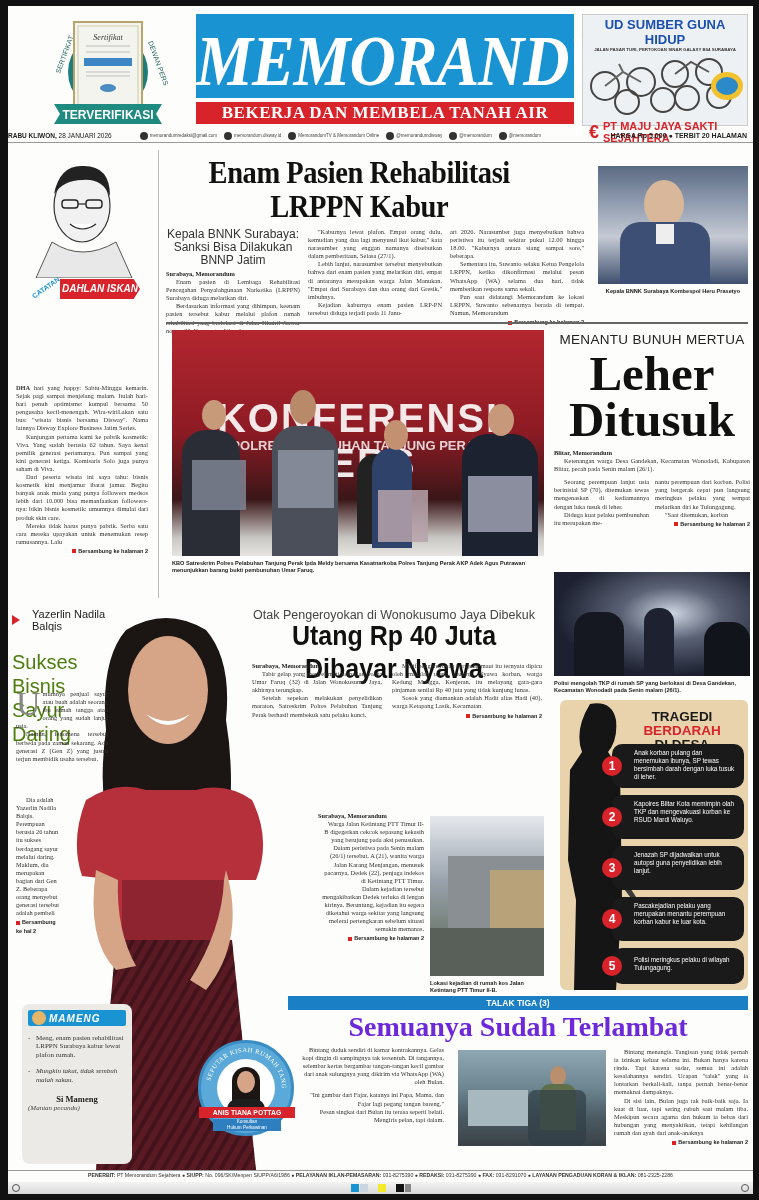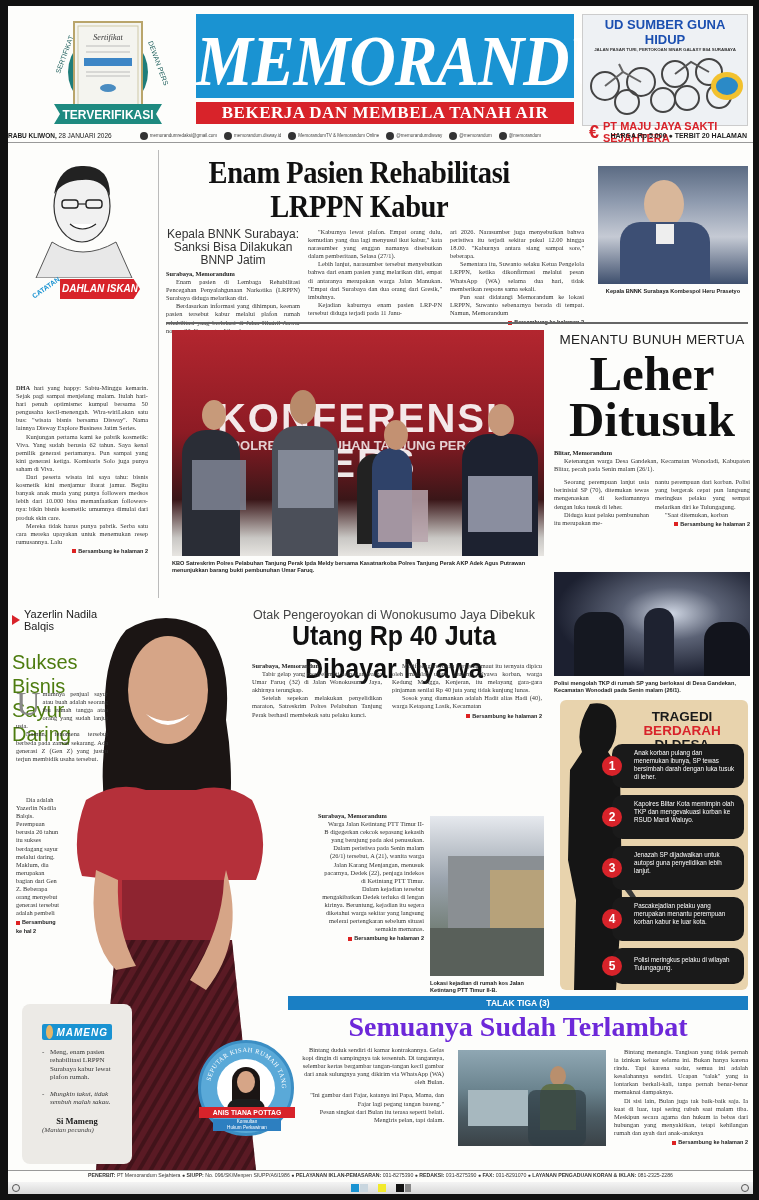--- a/index.html
+++ b/index.html
@@ -244,21 +244,21 @@
           <pattern id="pat" width="10" height="10" patternUnits="userSpaceOnUse" patternTransform="rotate(30)">
             <rect width="4" height="10" fill="#2a0c10"></rect>
           </pattern>
         </defs>
       <path d="M40 260 Q30 330 60 360 L80 356 Q60 320 62 270Z" fill="#d6a587"></path>
       <path d="M170 260 Q190 330 150 380 L134 370 Q166 320 168 270Z" fill="#d6a587"></path>
     </svg>
   </div>
 
   <div class="abs" style="left:4px;top:602px;width:110px">
-    <div style="display:flex;align-items:center;gap:4px">
+    <div style="display:flex;align-items:center;gap:12px">
       <span style="width:0;height:0;border-top:5px solid transparent;border-bottom:5px solid transparent;border-left:8px solid #d8232a"></span>
       <span class="cond" style="font-size:11px;color:#222">Yazerlin Nadila Balqis</span>
     </div>
     <div class="cond" style="font-weight:normal;font-size:20px;line-height:24px;color:#4d7c0f;margin-top:18px">
       <div>Sukses Bisnis</div>
       <div>Sayur Daring</div>
     </div>
   </div>
   <div class="abs body-text" style="left:8px;top:684px;width:92px">
     <p class="noind"><span style="float:left;font-size:34px;line-height:28px;color:#888;margin-right:2px">U</span><span>mumnya penjual sayur atau buah adalah seorang ibu rumah tangga atau orang yang sudah lanjut usia.</span></p>
@@ -293,21 +293,21 @@
     <p>Dalam kejadian tersebut mengakibatkan Dedek terluka di lengan kirinya. Beruntung, kejadian itu segera diketahui warga sekitar yang langsung melerai pertengkaran sebelum situasi semakin memanas.</p>
     <div class="cont">Bersambung ke halaman 2</div>
   </div>
   <div class="photo" style="left:422px;top:810px;width:114px;height:160px;background:linear-gradient(180deg,#e6e9ee 0%,#9aa3ad 40%,#6f7b72 75%,#5d605b 100%)">
     <div class="abs" style="left:18px;top:40px;width:96px;height:80px;background:#8a8f93"></div>
     <div class="abs" style="left:60px;top:54px;width:54px;height:60px;background:#b7a27a"></div>
     <div class="abs" style="left:0;top:112px;width:114px;height:48px;background:#59605a"></div>
   </div>
   <div class="abs caption" style="left:422px;top:974px;width:114px">Lokasi kejadian di rumah kos Jalan Ketintang PTT Timur II-B.</div>
 
-  <div class="abs" style="left:14px;top:998px;width:110px;height:160px;background:#eceae6;border-radius:8px;padding:20px">
+  <div class="abs" style="left:14px;top:998px;width:110px;height:160px;background:#eceae6;border-radius:8px;padding:6px">
     <div style="display:flex;align-items:center;gap:3px;background:#1a93d2;border-radius:2px;height:16px;padding:0 4px">
       <span style="width:14px;height:14px;border-radius:50%;background:#e5b66a;display:inline-block"></span>
       <span class="sans" style="color:#fff;font-weight:bold;font-style:italic;font-size:10px;letter-spacing:1px">MAMENG</span>
     </div>
     <ul style="list-style:none;margin-top:8px;font-family:'Liberation Serif',serif;font-size:7px;line-height:8.4px;color:#333">
       <li style="padding-left:8px;position:relative;margin-bottom:8px"><span style="position:absolute;left:0">-</span><span>Meng, enam pasien rehabilitasi LRPPN Surabaya kabur lewat plafon rumah.</span></li>
       <li style="padding-left:8px;position:relative;font-style:italic"><span style="position:absolute;left:0">-</span><span>Mungkin takut, tidak sembuh malah sakau.</span></li>
     </ul>
     <div style="text-align:center;margin-top:10px;font-family:'Liberation Serif',serif;font-weight:bold;font-size:8.5px">Si Mameng</div>
     <div style="text-align:left;font-family:'Liberation Serif',serif;font-style:italic;font-size:7px;color:#444">(Mantan pecandu)</div>

